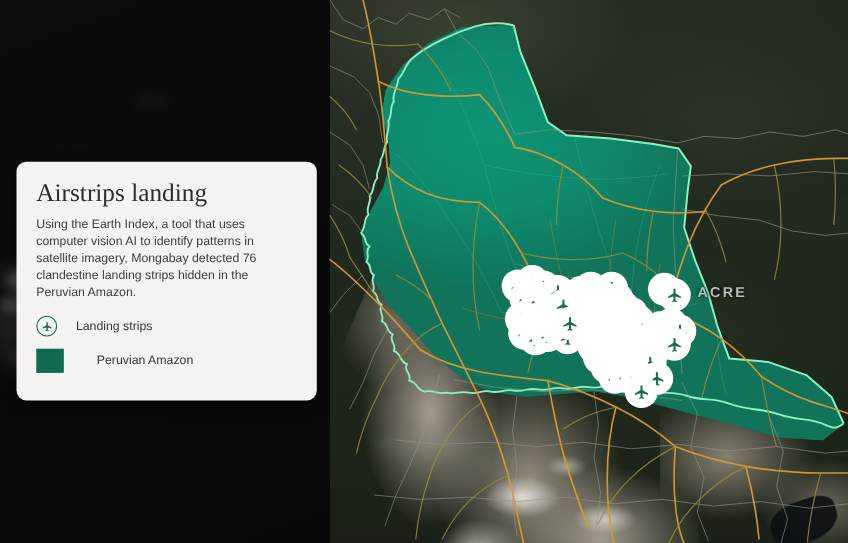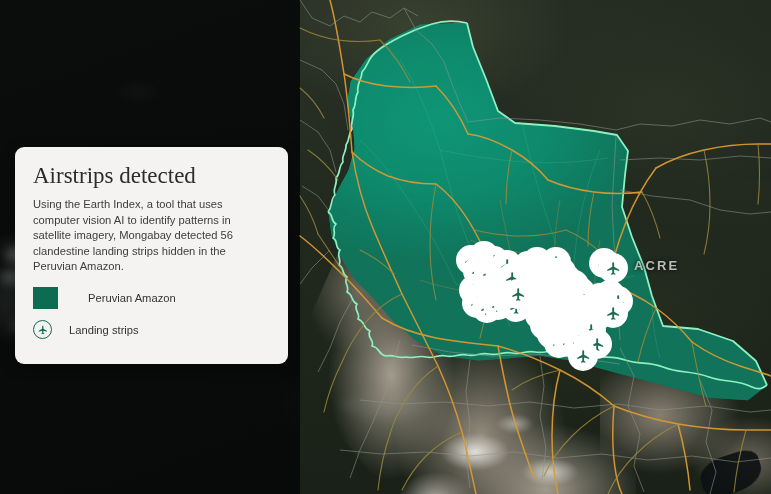--- a/index.html
+++ b/index.html
@@ -730,33 +730,33 @@
       </div>
       <div class="mk" style="left: 503px; top: 279px; background: rgb(255, 255, 255);">
         <svg viewBox="0 0 24 24" aria-hidden="true">
           <path d="M21 16v-2l-8-5V3.5a1.5 1.5 0 0 0-3 0V9l-8 5v2l8-2.5V19l-2 1.5V22l3.5-1 3.5 1v-1.5L13 19v-5.5L21 16z" fill="#1d6b4f"></path>
         </svg>
       </div>
     </div>
 
   <div class="card">
 
-    <h1 class="card-title">Airstrips detected</h1>
-
-    <p class="card-body">Using the Earth Index, a tool that uses computer vision AI to identify patterns in satellite imagery, Mongabay detected 56 clandestine landing strips hidden in the Peruvian Amazon.</p>
+    <h1 class="card-title">Airstrips landing</h1>
+
+    <p class="card-body">Using the Earth Index, a tool that uses computer vision AI to identify patterns in satellite imagery, Mongabay detected 76 clandestine landing strips hidden in the Peruvian Amazon.</p>
+
+    <div class="legend-row">
+      <span class="legend-icon-circle">
+        <svg viewBox="0 0 24 24" aria-hidden="true">
+          <path d="M21 16v-2l-8-5V3.5a1.5 1.5 0 0 0-3 0V9l-8 5v2l8-2.5V19l-2 1.5V22l3.5-1 3.5 1v-1.5L13 19v-5.5L21 16z" fill="#0d6b51"></path>
+        </svg>
+      </span>
+      <span class="legend-label lbl-strips">Landing strips</span>
+    </div>
 
     <div class="legend-row">
       <span class="legend-swatch"></span>
       <span class="legend-label lbl-amazon">Peruvian Amazon</span>
     </div>
 
-    <div class="legend-row">
-      <span class="legend-icon-circle">
-        <svg viewBox="0 0 24 24" aria-hidden="true">
-          <path d="M21 16v-2l-8-5V3.5a1.5 1.5 0 0 0-3 0V9l-8 5v2l8-2.5V19l-2 1.5V22l3.5-1 3.5 1v-1.5L13 19v-5.5L21 16z" fill="#0d6b51"></path>
-        </svg>
-      </span>
-      <span class="legend-label lbl-strips">Landing strips</span>
-    </div>
-
   </div>
 
 </div>
 
 </body></html>

